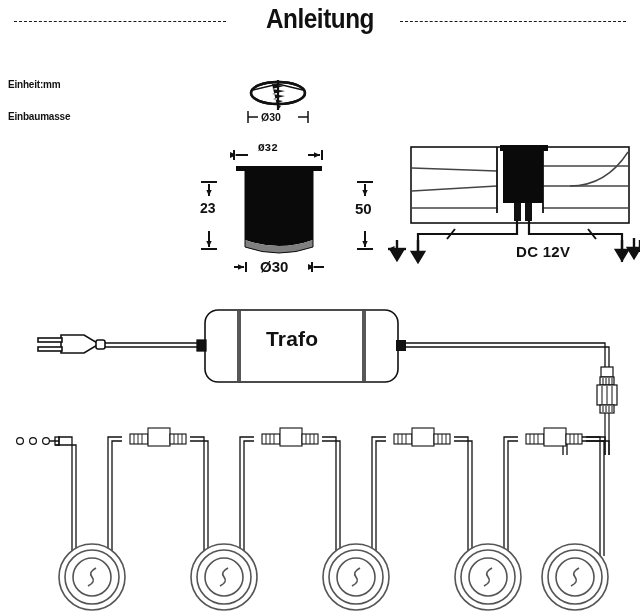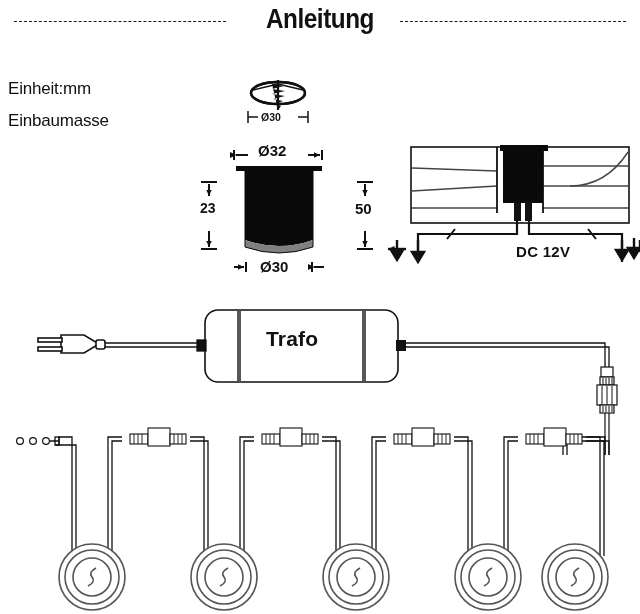--- a/index.html
+++ b/index.html
@@ -34,43 +34,43 @@
     top: 21px;
     height: 0;
     border-top: 1.6px dashed #1a1a1a;
   }
   #header-rule-left { left: 14px; width: 212px; }
   #header-rule-right { left: 400px; width: 226px; }
 
   
   .left-label {
     left: 8px;
-    font-size: 17px;
-    font-weight: normal;
+    font-size: 10px;
+    font-weight: bold;
     letter-spacing: -0.2px;
     white-space: nowrap;
   }
   #label-einheit { top: 79px; }
   #label-einbaumasse { top: 111px; }
 
   
   #art {
     left: 0; top: 0;
     width: 640px; height: 614px;
   }
 
   
   .dim-text {
     font-size: 13px;
     font-weight: bold;
     white-space: nowrap;
     font-family: "Liberation Sans", sans-serif;
   }
   #dim-hole-d30 { left: 261px; top: 111px; font-size: 10.5px; }
-  #dim-top-d32  { left: 258px; top: 142px; font-size: 15px; }
+  #dim-top-d32  { left: 258px; top: 142px; font-size: 11px; font-family: Liberation Mono, monospace; }
   #dim-left-23  { left: 200px; top: 200px; font-size: 14px; }
   #dim-right-30 { left: 355px; top: 200px; font-size: 15px; }
   #dim-bot-d30  { left: 260px; top: 258px; font-size: 15px; }
 
   #label-dc12v {
     left: 516px; top: 243px;
     font-size: 15px;
     font-weight: bold;
     letter-spacing: 0.3px;
   }

